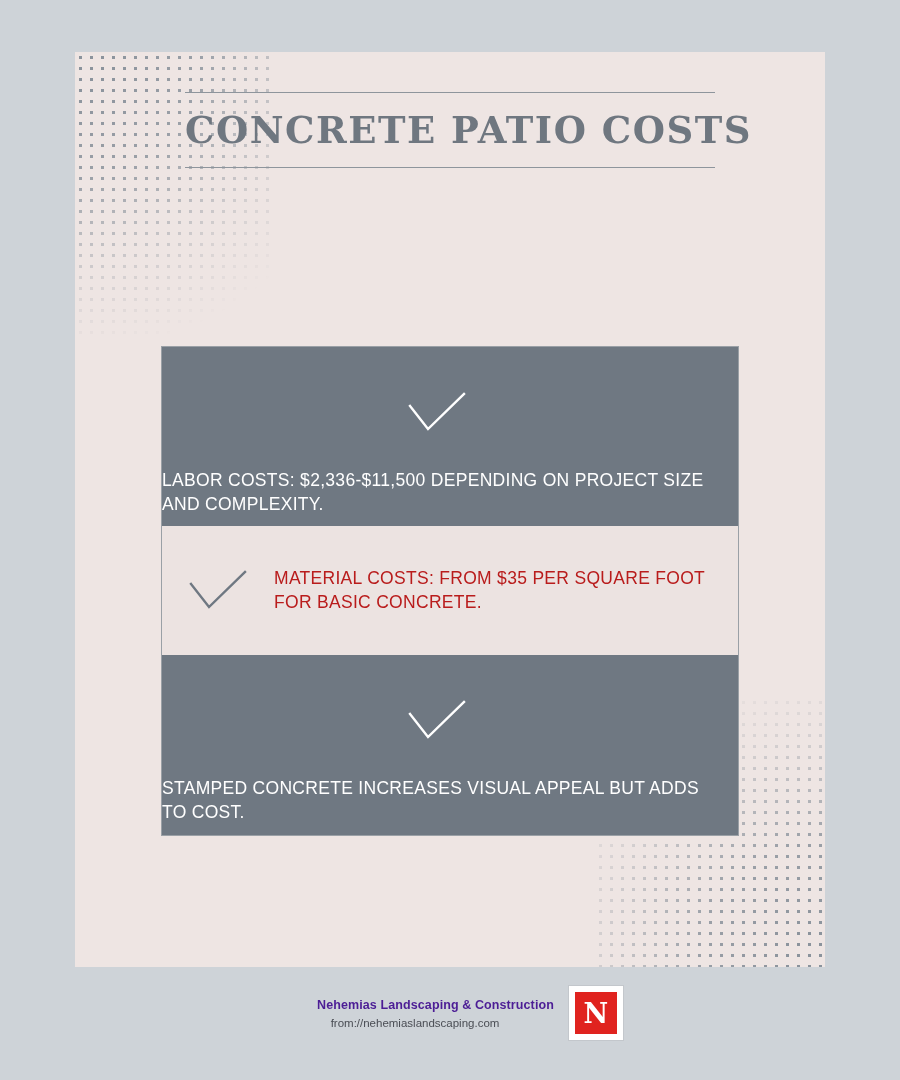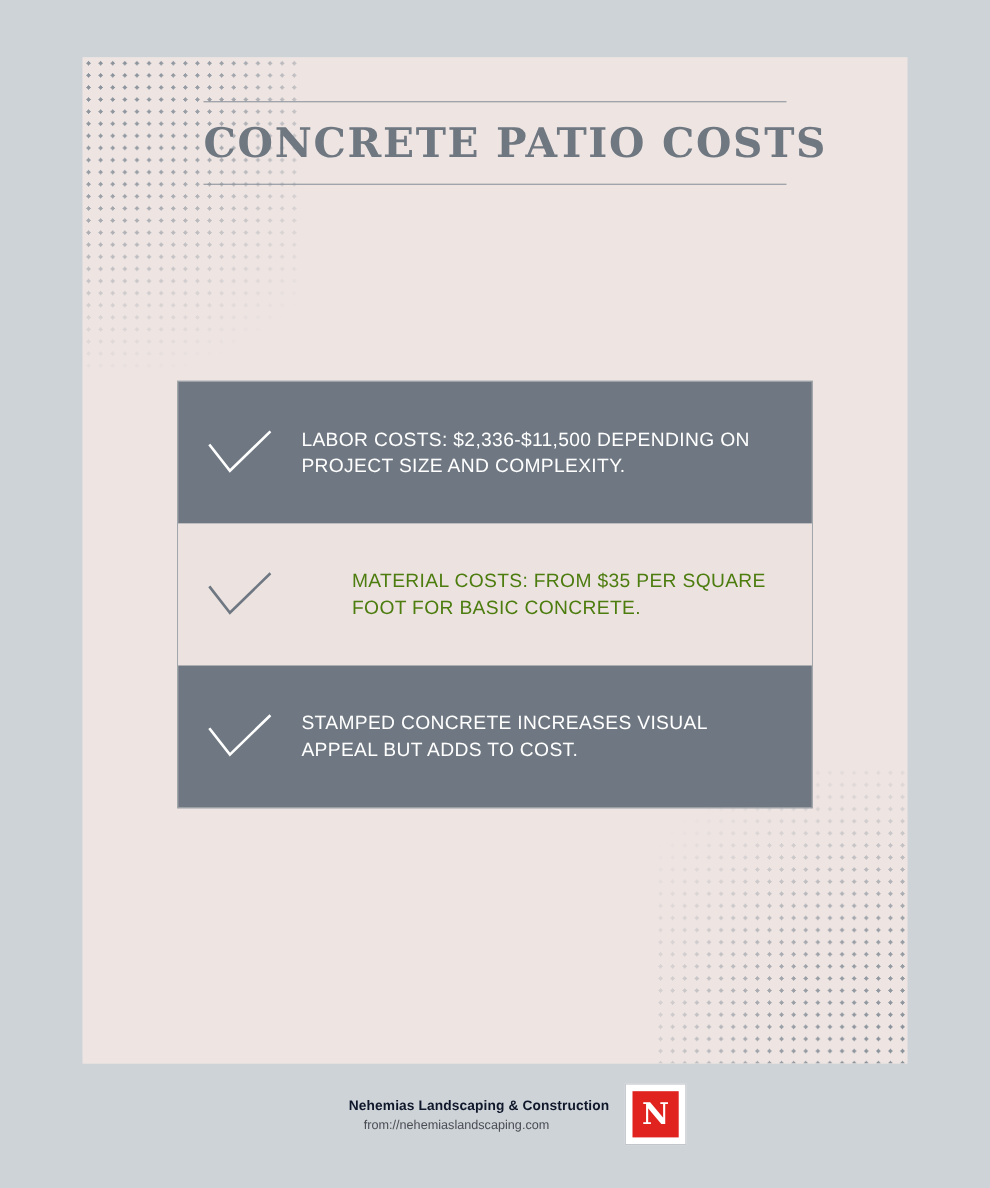--- a/index.html
+++ b/index.html
@@ -98,20 +98,21 @@
   }
   .row {
     display: flex;
     align-items: center;
     box-sizing: border-box;
     min-height: 129px;
     padding: 10px 26px 10px 0;
   }
   .row.dark {
     background: #6f7882;
+    flex-direction: column;
   }
   .row.light {
     background: #ece3e1;
   }
   .check {
     width: 112px;
     flex: 0 0 112px;
     display: flex;
     justify-content: center;
     align-items: center;
@@ -119,39 +120,39 @@
   .check svg {
     display: block;
   }
   .row-text {
     font-size: 17.5px;
     letter-spacing: 0.3px;
     line-height: 1.35;
     text-transform: uppercase;
   }
   .row.dark .row-text { color: #ffffff; }
-  .row.light .row-text { color: #4d7c0f; margin-left: 46px; }
+  .row.light .row-text { color: #b91c1c; }
 
   .footer {
     position: absolute;
     left: 0;
     top: 985px;
     width: 900px;
     display: flex;
     justify-content: center;
     align-items: center;
     gap: 14px;
   }
   .footer-text {
     text-align: center;
   }
   .brand {
     font-size: 12.5px;
     font-weight: bold;
-    color: #0f172a;
+    color: #4c1d95;
     letter-spacing: 0.1px;
     padding-left: 41px;
   }
   .site {
     font-size: 11.5px;
     color: #4a4d54;
     margin-top: 5px;
   }
   .logo {
     width: 56px;

